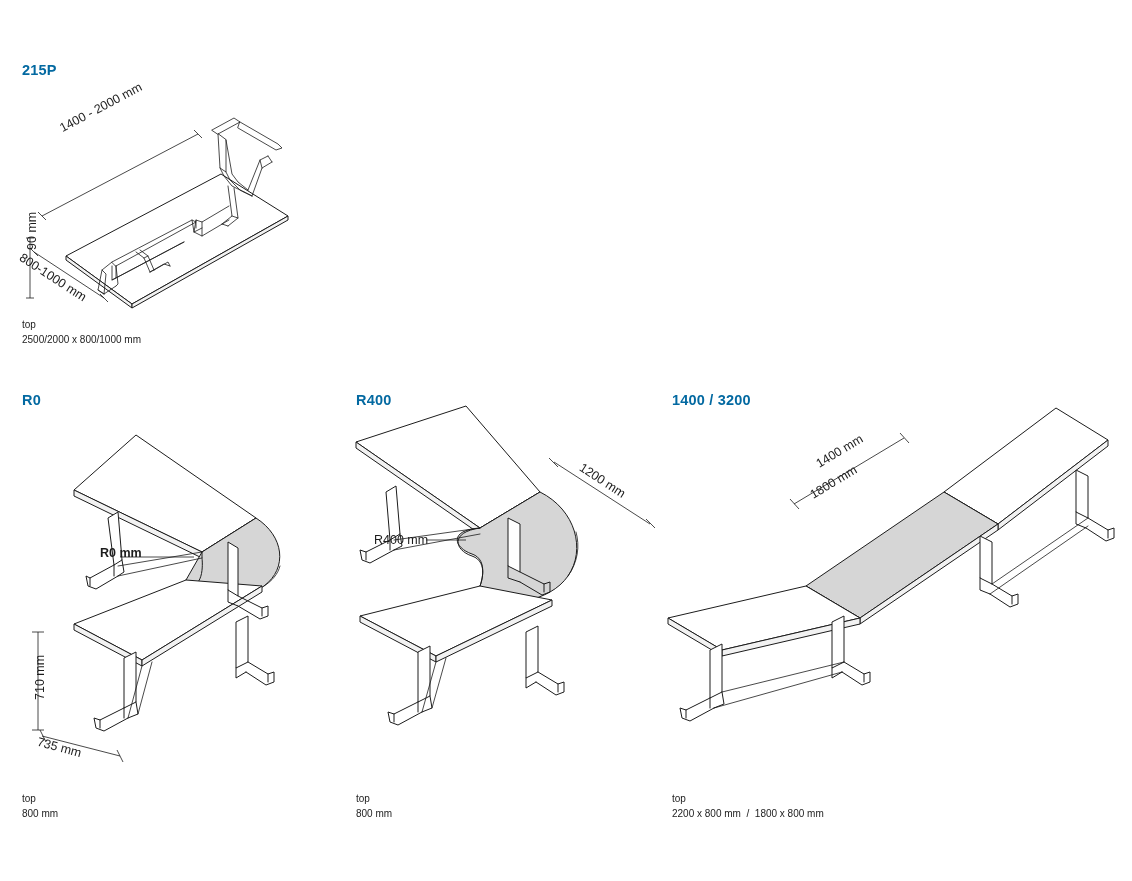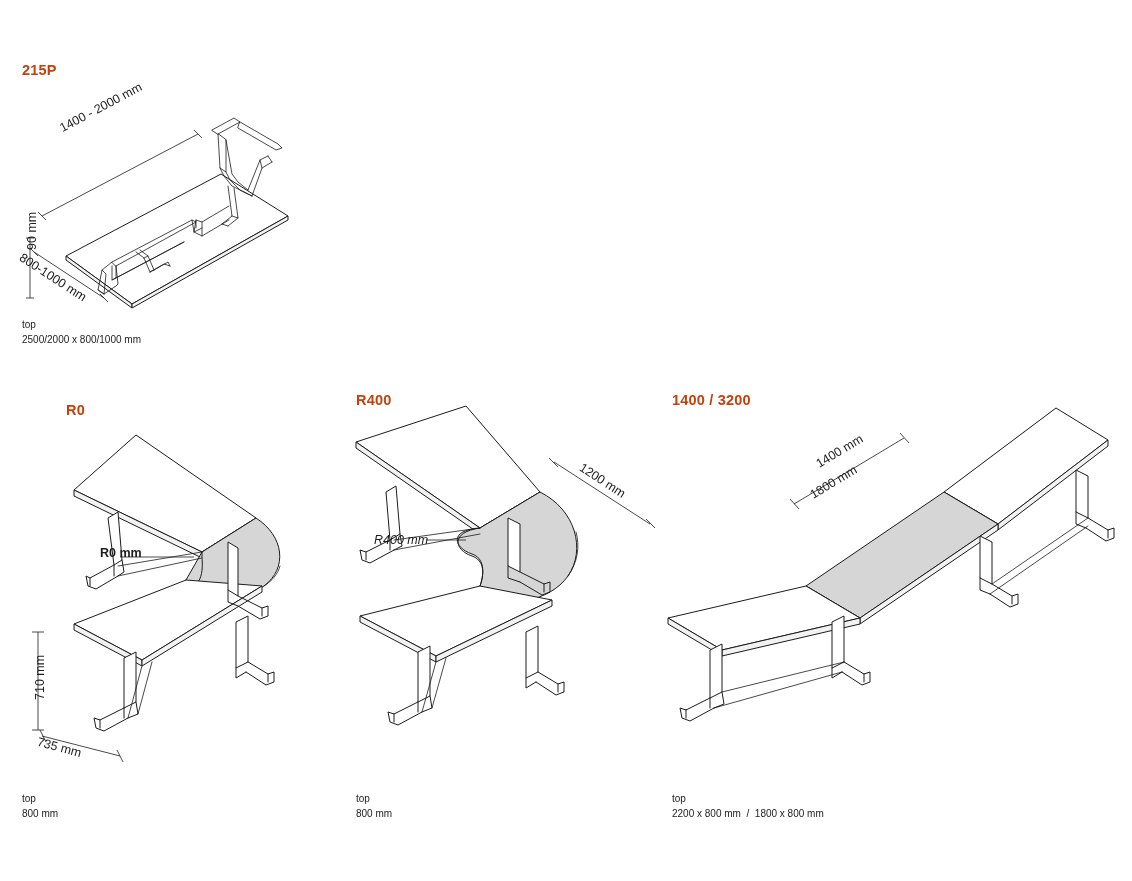--- a/index.html
+++ b/index.html
@@ -14,21 +14,21 @@
     font-family: "Liberation Sans", sans-serif;
     color: #1c1c1c;
     overflow: hidden;
   }
   .panel {
     position: absolute;
   }
   .panel-title {
     font-size: 14.5px;
     font-weight: bold;
-    color: #c2410c;
+    color: #0369a1;
     letter-spacing: 0.2px;
   }
   .caption {
     font-size: 10px;
     color: #1c1c1c;
     line-height: 1.45;
   }
   .caption .cap-line {
     display: block;
     white-space: pre;
@@ -168,21 +168,21 @@
   <span class="caption" style="font-size:12.5px;">800-1000 mm</span>
 </div>
 
 <div class="panel" style="left:22px; top:318px;">
   <div class="caption">
     <span class="cap-line">top</span>
     <span class="cap-line">2500/2000 x 800/1000 mm</span>
   </div>
 </div>
 
-<div class="panel" style="left:22px; top:402px;margin-left:44px;">
+<div class="panel" style="left:22px; top:392px;">
   <div class="panel-title">R0</div>
 </div>
 
 <div class="panel" style="left:16px; top:400px; width:330px; height:390px;">
   <svg width="330" height="390" viewBox="0 0 330 390" aria-hidden="true">
 
     <g>
       <polygon class="top-face" points="58,90 120,35 240,118 186,152"></polygon>
       <polygon class="edge-face" points="58,90 58,96 186,158 186,152"></polygon>
       <polygon class="edge-face" points="186,152 186,158 240,124 240,118"></polygon>
@@ -336,21 +336,21 @@
     </g>
 
     <g>
       <path class="dim-ln" d="M214,62 L310,124"></path>
       <path class="dim-ln" d="M209,58 L218,67"></path>
       <path class="dim-ln" d="M306,119 L315,128"></path>
     </g>
   </svg>
 </div>
 
-<div class="panel" style="left:374px; top:530px;font-style:italic;">
+<div class="panel" style="left:374px; top:530px;">
   <span class="caption" style="font-size:12.5px;">R400 mm</span>
 </div>
 
 <div class="panel" style="left:586px; top:458px; transform:rotate(33deg); transform-origin:left top;">
   <span class="caption" style="font-size:12.5px;">1200 mm</span>
 </div>
 
 <div class="panel" style="left:356px; top:792px;">
   <div class="caption">
     <span class="cap-line">top</span>

